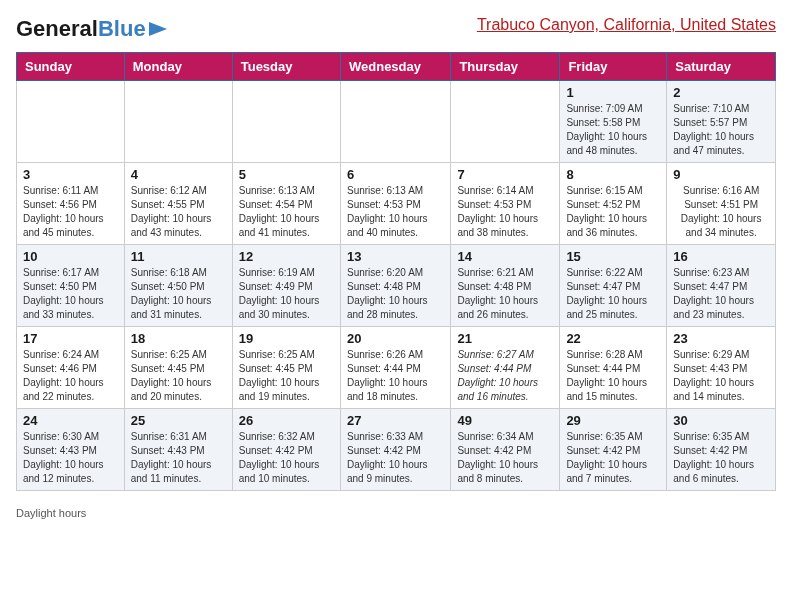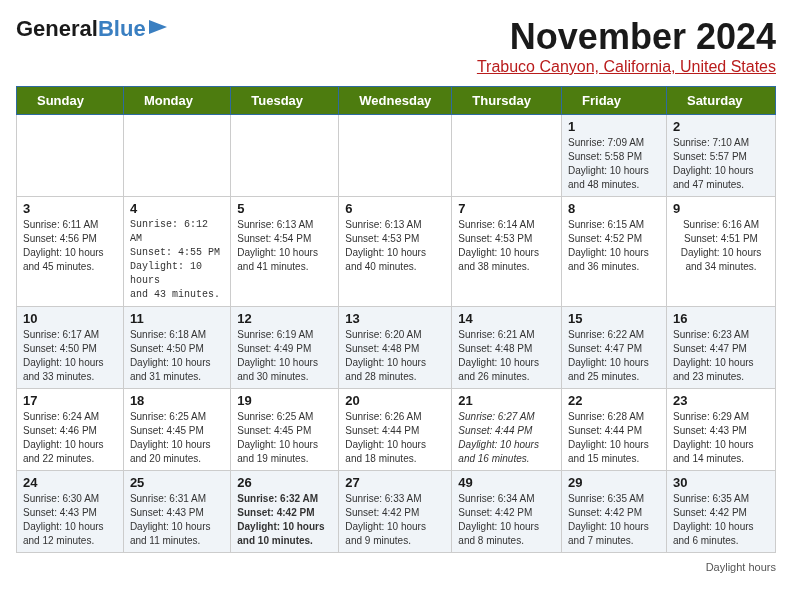--- a/index.html
+++ b/index.html
@@ -16,45 +16,45 @@
       align-items: flex-start;
       margin-bottom: 10px;
     }
     .logo {
       display: flex;
       flex-direction: column;
       align-items: flex-start;
     }
     .logo-row {
       display: flex;
-      align-items: center;
+      align-items: flex-end;
     }
     .title-area {
       text-align: right;
     }
     .month-title {
       font-size: 36px;
       font-weight: bold;
       color: #1a1a1a;
     }
     .location-title {
       font-size: 16px;
       color: #b91c1c;
       text-decoration: underline;
     }
     .calendar {
       width: 100%;
       border-collapse: collapse;
       border: 1px solid #ccc;
     }
     .calendar th {
-      background-color: #4d7c0f;
+      background-color: #be185d;
       color: #fff;
       text-align: left;
-      padding: 6px 20px;
+      padding: 6px 8px;
       font-size: 13px;
       font-weight: bold;
       border: 1px solid #2d6aa0;
     }
     .calendar td {
       vertical-align: top;
       border: 1px solid #ccc;
       padding: 4px 6px;
       width: 113px;
       min-height: 80px;
@@ -77,44 +77,42 @@
     }
     .day-info {
       font-size: 10px;
       color: #333;
       line-height: 1.4;
     }
     .empty-cell {
       background: #fff !important;
     }
     .footer-note {
-      margin-top: 8px;
+      margin-top: 16px;
       font-size: 11px;
       color: #555;
-      text-align: right;
     }
   </style>
 </head>
 <body>
 
 <div class="header-area">
   <div class="logo">
     <div class="logo-row">
       <span style="font-size:22px;font-weight:bold;color:#1a1a1a;">
         <span>General</span><span style="color:#3a7fc1;">Blue</span>
       </span>
       <span style="display:inline-block;margin-left:3px;vertical-align:middle;">
         <svg width="18" height="18" viewBox="0 0 18 18">
             <polygon points="0,2 18,9 0,16" fill="#3a7fc1"></polygon>
           </svg>
       </span>
     </div>
   </div>
   <div class="title-area">
-    <div class="month-title">November 2024</div>
     <div class="location-title">Trabuco Canyon, California, United States</div>
   </div>
 </div>
 
 <table class="calendar">
   <thead>
     <tr>
     <th>Sunday</th>
         <th>Monday</th>
         <th>Tuesday</th>
@@ -149,21 +147,21 @@
       <tr>
         <td>
           <span class="day-number">3</span>
           <div class="day-info" style="white-space: pre-line;">Sunrise: 6:11 AM
 Sunset: 4:56 PM
 Daylight: 10 hours
 and 45 minutes.</div>
         </td>
         <td>
           <span class="day-number">4</span>
-          <div class="day-info" style="white-space: pre-line; font-family: Liberation Mono, monospace;">Sunrise: 6:12 AM
+          <div class="day-info" style="white-space: pre-line;">Sunrise: 6:12 AM
 Sunset: 4:55 PM
 Daylight: 10 hours
 and 43 minutes.</div>
         </td>
         <td>
           <span class="day-number">5</span>
           <div class="day-info" style="white-space: pre-line;">Sunrise: 6:13 AM
 Sunset: 4:54 PM
 Daylight: 10 hours
 and 41 minutes.</div>
@@ -309,21 +307,21 @@
         </td>
         <td>
           <span class="day-number">25</span>
           <div class="day-info" style="white-space: pre-line;">Sunrise: 6:31 AM
 Sunset: 4:43 PM
 Daylight: 10 hours
 and 11 minutes.</div>
         </td>
         <td>
           <span class="day-number">26</span>
-          <div class="day-info" style="white-space: pre-line; font-weight: bold;">Sunrise: 6:32 AM
+          <div class="day-info" style="white-space: pre-line;">Sunrise: 6:32 AM
 Sunset: 4:42 PM
 Daylight: 10 hours
 and 10 minutes.</div>
         </td>
         <td>
           <span class="day-number">27</span>
           <div class="day-info" style="white-space: pre-line;">Sunrise: 6:33 AM
 Sunset: 4:42 PM
 Daylight: 10 hours
 and 9 minutes.</div>

